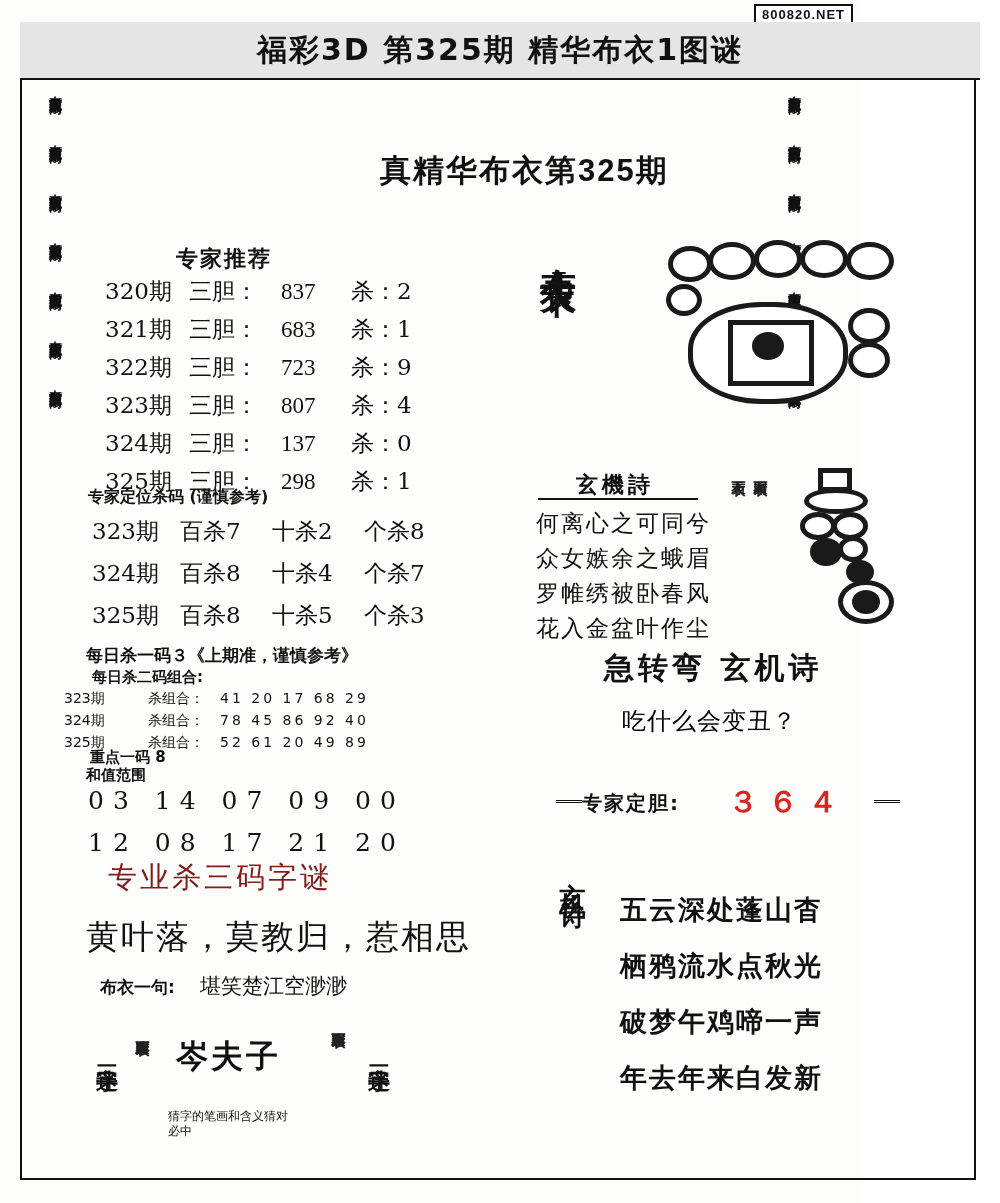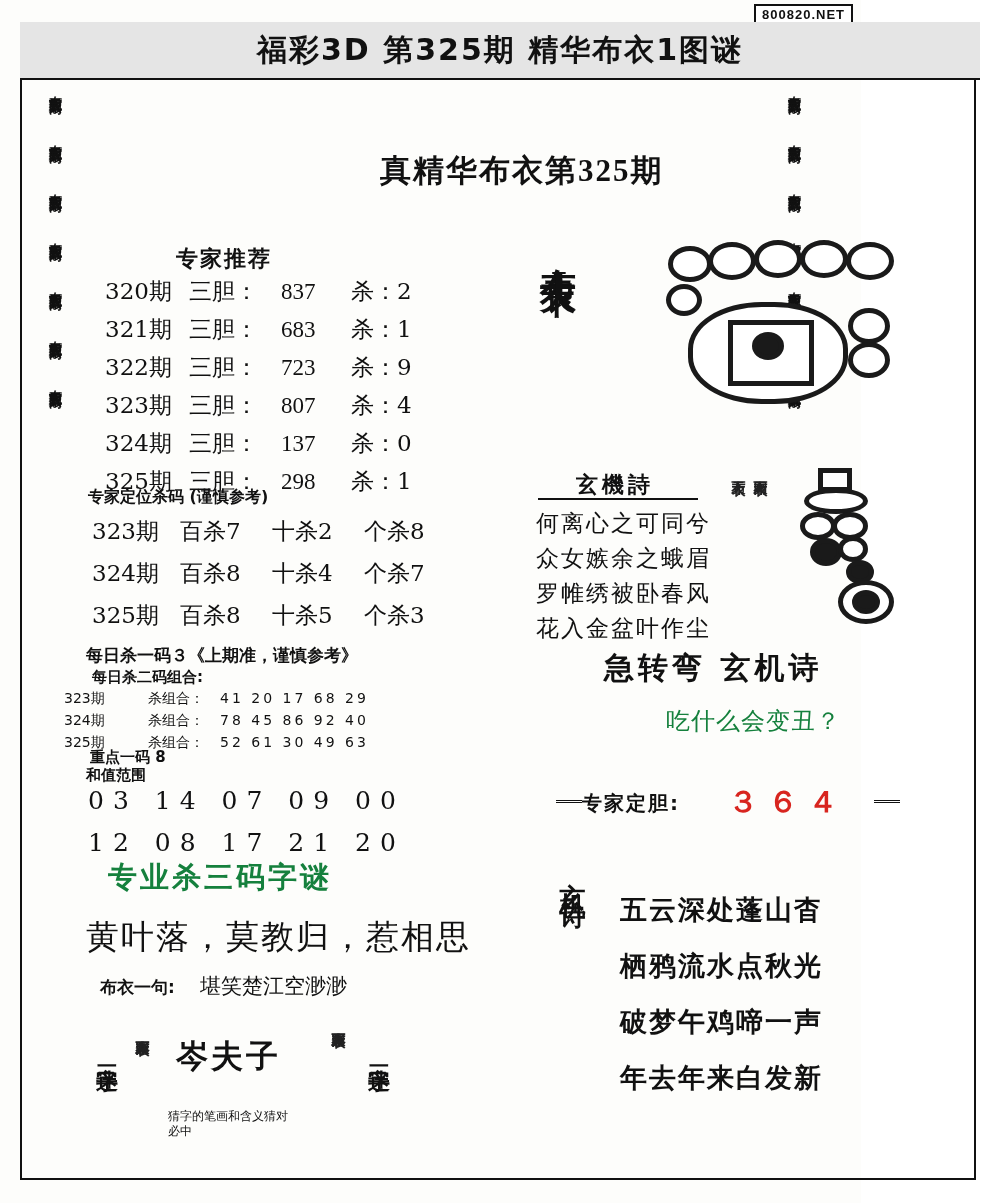--- a/index.html
+++ b/index.html
@@ -59,21 +59,21 @@
   
   .wm-inner{
     position:absolute;
     writing-mode:vertical-rl;text-orientation:upright;
     font-family:"DejaVu Sans", sans-serif;
     font-weight:bold;color:#222;white-space:nowrap;
   }
   
   .maintitle{
     position:absolute;left:380px;top:150px;
-    font-family:Liberation Serif, serif;
+    font-family:Liberation Sans, sans-serif;
     font-size:31px;font-weight:bold;color:#111;letter-spacing:2px;
   }
   
   .expert-head{
     position:absolute;left:176px;top:244px;
     font-size:22px;font-weight:bold;color:#111;letter-spacing:2px;
     font-family:"DejaVu Sans", sans-serif;
   }
   .rec-row{
     position:absolute;left:105px;
@@ -129,21 +129,21 @@
     font-size:15px;font-weight:bold;color:#111;white-space:nowrap;
     font-family:"DejaVu Sans", sans-serif;
   }
   .bignums{
     position:absolute;left:88px;
     font-size:25px;color:#111;letter-spacing:9px;
     font-family:"DejaVu Serif", serif;
   }
   .sanma-title{
     position:absolute;left:108px;top:858px;
-    font-size:29px;font-weight:bold;color:#15803d;letter-spacing:3px;
+    font-size:29px;font-weight:normal;color:#7f1d1d;letter-spacing:3px;
     font-family:"DejaVu Sans", sans-serif;
   }
   .riddle-main{
     position:absolute;left:86px;top:915px;
     font-size:33px;color:#111;letter-spacing:2px;
     font-family:"DejaVu Serif", serif;
   }
   .buyi-label{
     position:absolute;left:100px;top:976px;
     font-size:17px;font-weight:bold;color:#111;
@@ -198,23 +198,22 @@
     white-space:nowrap;
     text-align:right;
   }
   .jizhuanwan{
     position:absolute;left:604px;top:648px;
     font-size:30px;font-weight:bold;color:#111;letter-spacing:4px;
     font-family:"DejaVu Sans", sans-serif;
   }
   .jzw-q{
     position:absolute;left:622px;top:705px;
-    font-size:24px;color:#15803d;letter-spacing:1px;
+    font-size:24px;color:#000000;letter-spacing:1px;
     font-family:Liberation Serif, serif;
-    margin-left:44px;
   }
   .dingdan-label{
     position:absolute;left:582px;top:790px;
     font-size:20px;font-weight:bold;color:#111;letter-spacing:2px;
     font-family:"DejaVu Sans", sans-serif;
   }
   .dd-dash-l{
     position:absolute;left:556px;top:800px;width:26px;height:0;
     border-top:3px double #111;
   }
@@ -323,21 +322,21 @@
   <div class="daily-head">每日杀一码３《上期准，谨慎参考》</div>
   <div class="daily-sub">每日杀二码组合:</div>
 
   <div class="combo-row" style="top:690px">
     <span class="p">323期</span><span class="lbl">杀组合：</span><span class="nums">41 20 17 68 29</span>
   </div>
   <div class="combo-row" style="top:712px">
     <span class="p">324期</span><span class="lbl">杀组合：</span><span class="nums">78 45 86 92 40</span>
   </div>
   <div class="combo-row" style="top:734px">
-    <span class="p">325期</span><span class="lbl">杀组合：</span><span class="nums">52 61 30 49 63</span>
+    <span class="p">325期</span><span class="lbl">杀组合：</span><span class="nums">52 61 20 49 89</span>
   </div>
 
   <div class="focus-line">重点一码  8</div>
   <div class="sum-line">和值范围</div>
 
   <div class="bignums" style="top:786px">03  14  07  09  00</div>
   <div class="bignums" style="top:828px">12  08  17  21  20</div>
 
   <div class="sanma-title">专业杀三码字谜</div>
   <div class="riddle-main">黄叶落，莫教归，惹相思</div>

